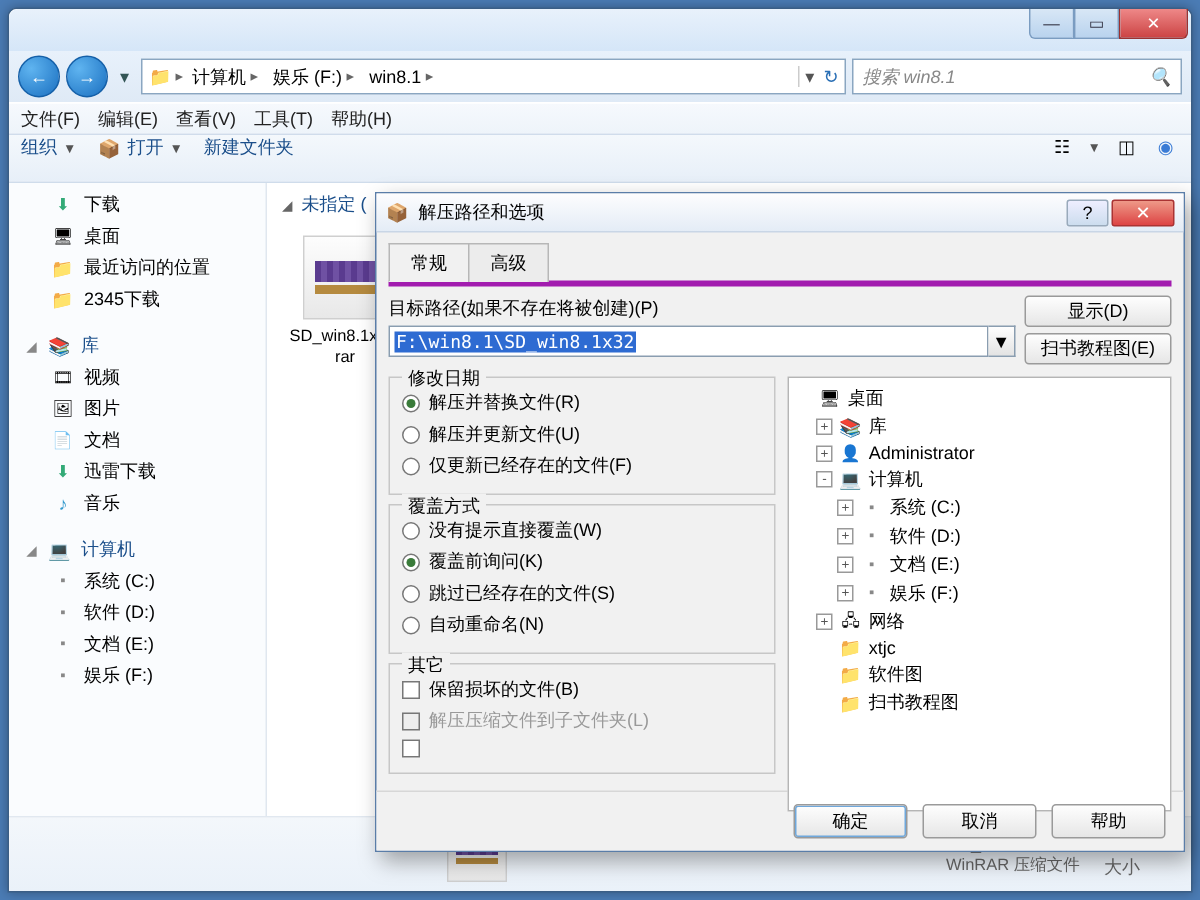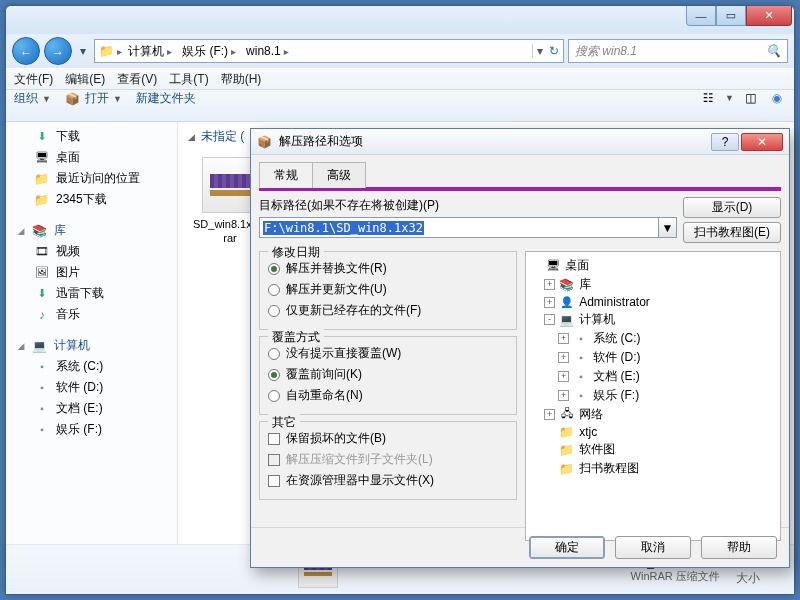--- a/index.html
+++ b/index.html
@@ -233,20 +233,24 @@
         <div id="nav-lib">
             <div class="nav-item">
               <span class="mini-icon g-video"></span>
               <span>视频</span>
             </div>
             <div class="nav-item">
               <span class="mini-icon g-pic"></span>
               <span>图片</span>
             </div>
             <div class="nav-item">
+              <span class="mini-icon g-doc"></span>
+              <span>文档</span>
+            </div>
+            <div class="nav-item">
               <span class="mini-icon g-down"></span>
               <span>迅雷下载</span>
             </div>
             <div class="nav-item">
               <span class="mini-icon g-music"></span>
               <span>音乐</span>
             </div>
           </div>
       </div>
       <div class="nav-group">
@@ -369,37 +373,40 @@
           <div class="radio-row">
               <span class="radio"></span>
               <span>没有提示直接覆盖(W)</span>
             </div>
           <div class="radio-row">
               <span class="radio checked"></span>
               <span>覆盖前询问(K)</span>
             </div>
           <div class="radio-row">
               <span class="radio"></span>
+              <span>跳过已经存在的文件(S)</span>
+            </div>
+          <div class="radio-row">
+              <span class="radio"></span>
               <span>自动重命名(N)</span>
             </div>
         </div>
 
         <div class="group">
           <span class="group-title">其它</span>
           <div class="check-row">
               <span class="checkbox"></span>
               <span>保留损坏的文件(B)</span>
             </div>
           <div class="check-row">
               <span class="checkbox disabled"></span>
               <span class="disabled-text">解压压缩文件到子文件夹(L)</span>
             </div>
           <div class="check-row">
               <span class="checkbox"></span>
-              <span>在资源管理器中显示文件(X)</span>
             </div>
         </div>
 
       </div>
 
       <div class="tree-col" id="tree">
           <div class="tree-node tree-indent-0">
             <span class="tree-noexp"></span>
             <span class="ticon g-desktop"></span>
             <span>桌面</span>

